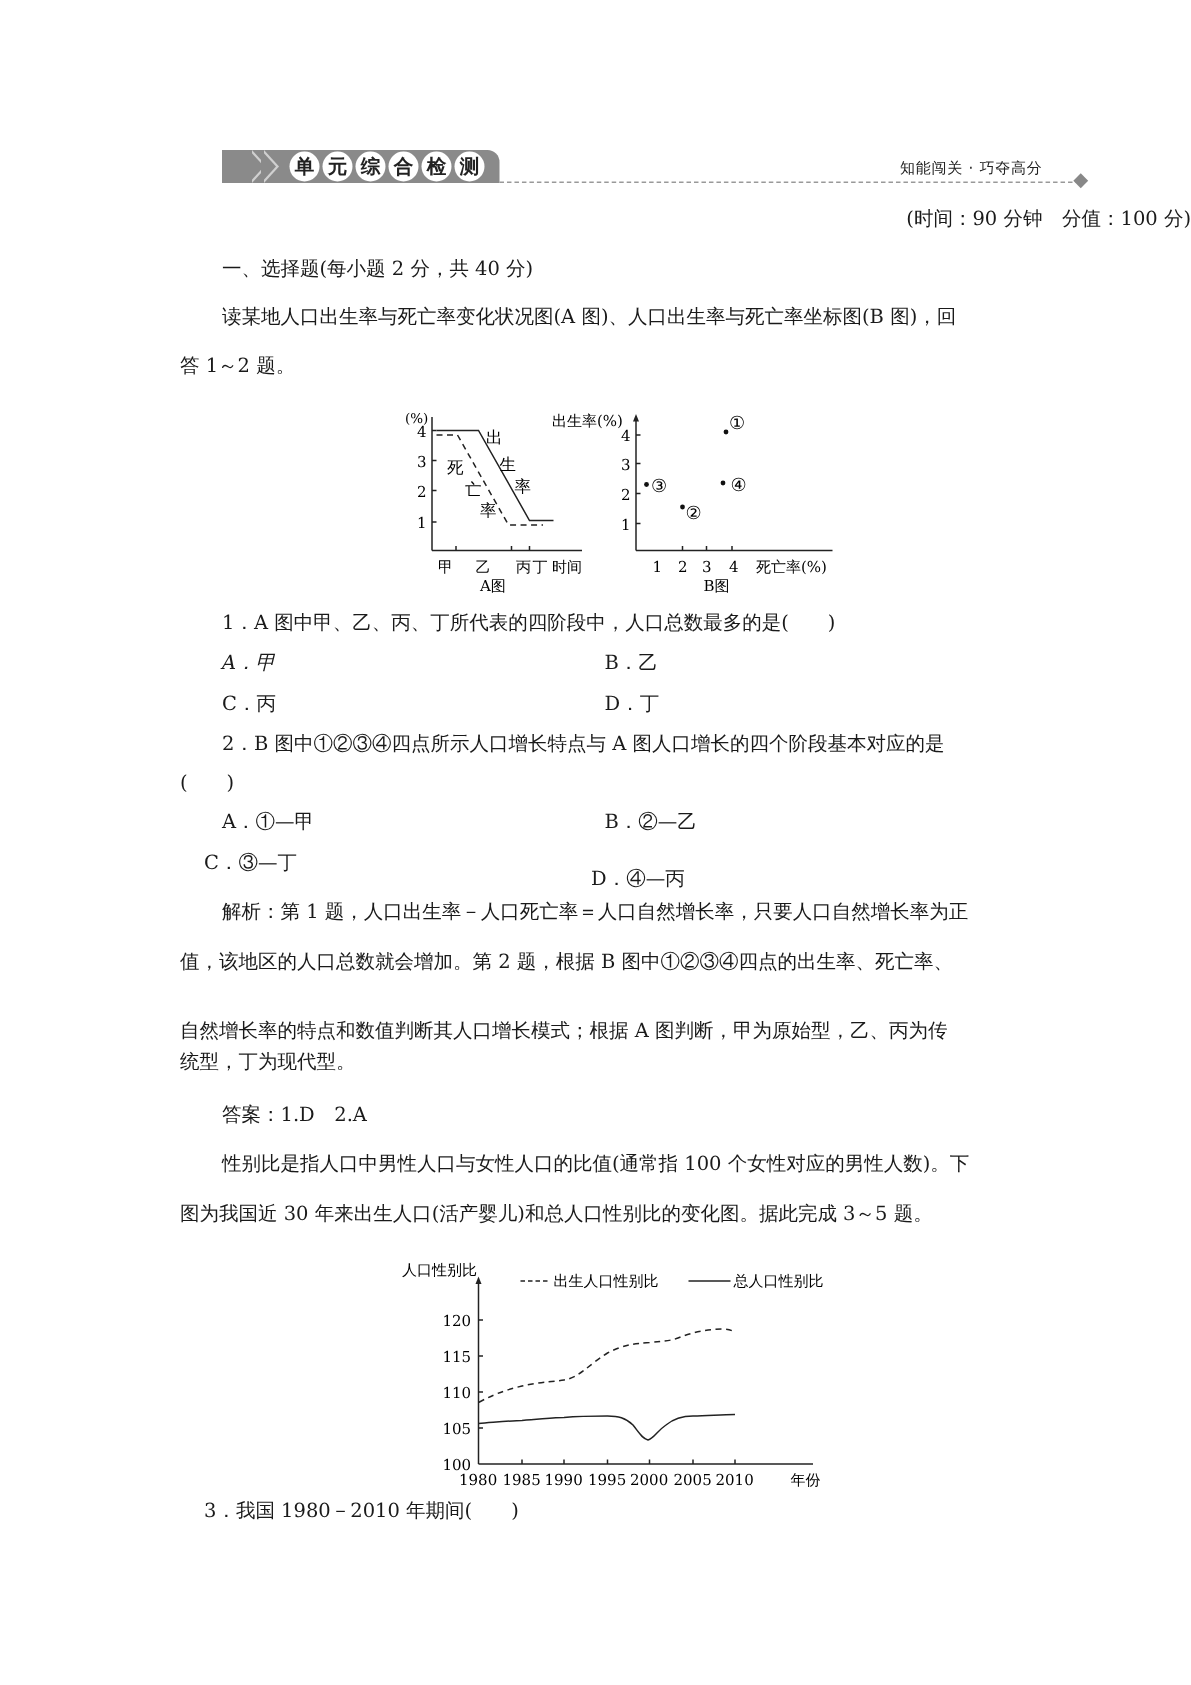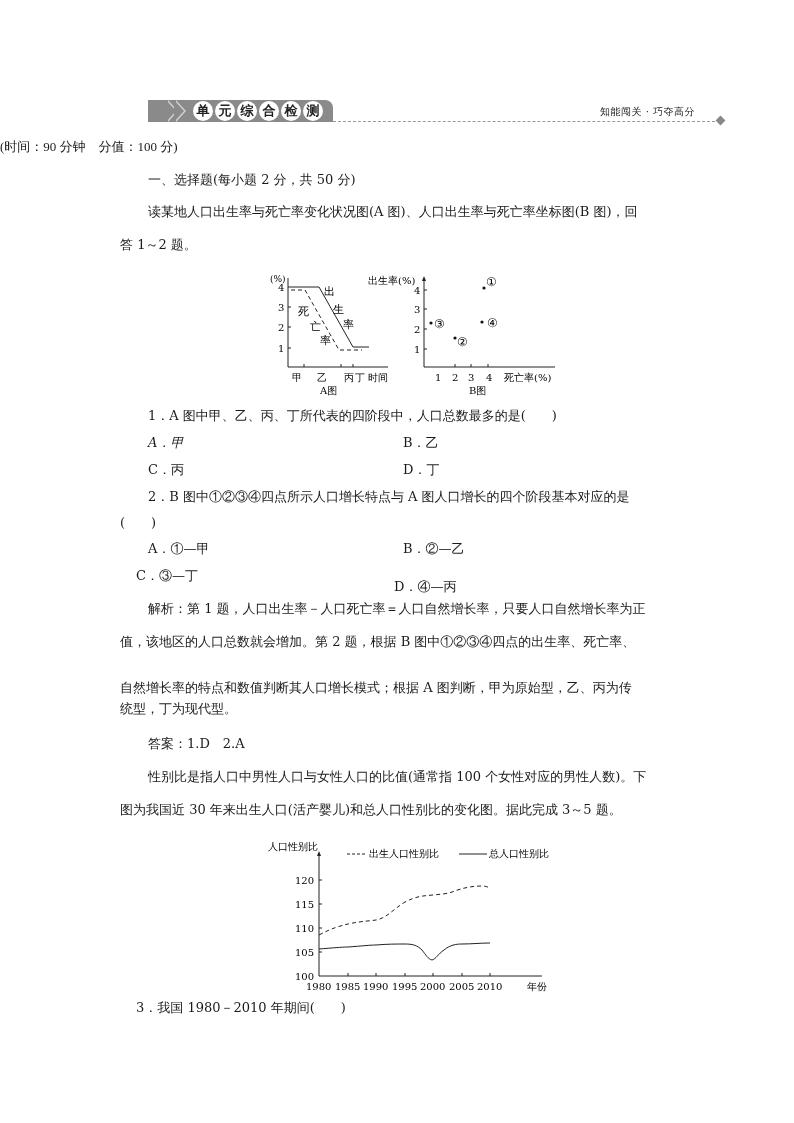--- a/index.html
+++ b/index.html
@@ -18,21 +18,21 @@
   .chev-in2 { left: 174px; border-left: 10px solid #8a8a8a; }
   .badges { left: 193px; top: 101px; display: flex; gap: 2px; }
   .badge { width: 20px; height: 20px; border-radius: 50%; background: #ffffff; color: #222;
            font-size: 13px; font-weight: bold; display: flex; align-items: center; justify-content: center;
            font-family: "DejaVu Sans", sans-serif; }
   .dotline { left: 333px; top: 121px; width: 387px; border-top: 1px dashed #999; }
   .slogan { left: 600px; top: 105px; font-size: 10px; font-family: "DejaVu Sans", sans-serif; color: #222; letter-spacing: 0.5px; }
   .diamond { left: 717px; top: 117px; width: 7px; height: 7px; background: #888; transform: rotate(45deg); }
 
   .txt { font-size: 13px; line-height: 18px; white-space: nowrap; }
-  .center { left: 0; width: 794px; text-align: left; font-family: Liberation Serif, serif; }
+  .center { left: 0; width: 794px; text-align: right; }
 
   svg text { font-family: "DejaVu Serif", serif; }
 </style>
 </head>
 <body>
 
 <div class="abs banner"></div>
 <div class="abs chev chev1"></div>
 <div class="abs chev chev-in1"></div>
 <div class="abs chev chev2"></div>
@@ -44,21 +44,21 @@
   <span class="badge">合</span>
   <span class="badge">检</span>
   <span class="badge">测</span>
 </div>
 <div class="abs dotline"></div>
 <div class="abs slogan">知能闯关 · 巧夺高分</div>
 <div class="abs diamond"></div>
 
 <div class="abs txt center" style="top:138px;">(时间：90 分钟　分值：100 分)</div>
 
-<div class="abs txt" style="left:148px; top:171px;">一、选择题(每小题 2 分，共 50 分)</div>
+<div class="abs txt" style="left:148px; top:171px;">一、选择题(每小题 2 分，共 40 分)</div>
 <div class="abs txt" style="left:148px; top:203px;">读某地人口出生率与死亡率变化状况图(A 图)、人口出生率与死亡率坐标图(B 图)，回</div>
 <div class="abs txt" style="left:120px; top:236px;">答 1～2 题。</div>
 
 <svg class="abs" style="left:262px; top:270px;" width="135" height="132">
   <g stroke="#222" fill="none" stroke-width="1">
     <line x1="26" y1="8" x2="26" y2="97"></line>
     <line x1="26" y1="97" x2="126" y2="97"></line>
     <line x1="26" y1="17" x2="29" y2="17"></line>
     <line x1="26" y1="37" x2="29" y2="37"></line>
     <line x1="26" y1="57" x2="29" y2="57"></line>

